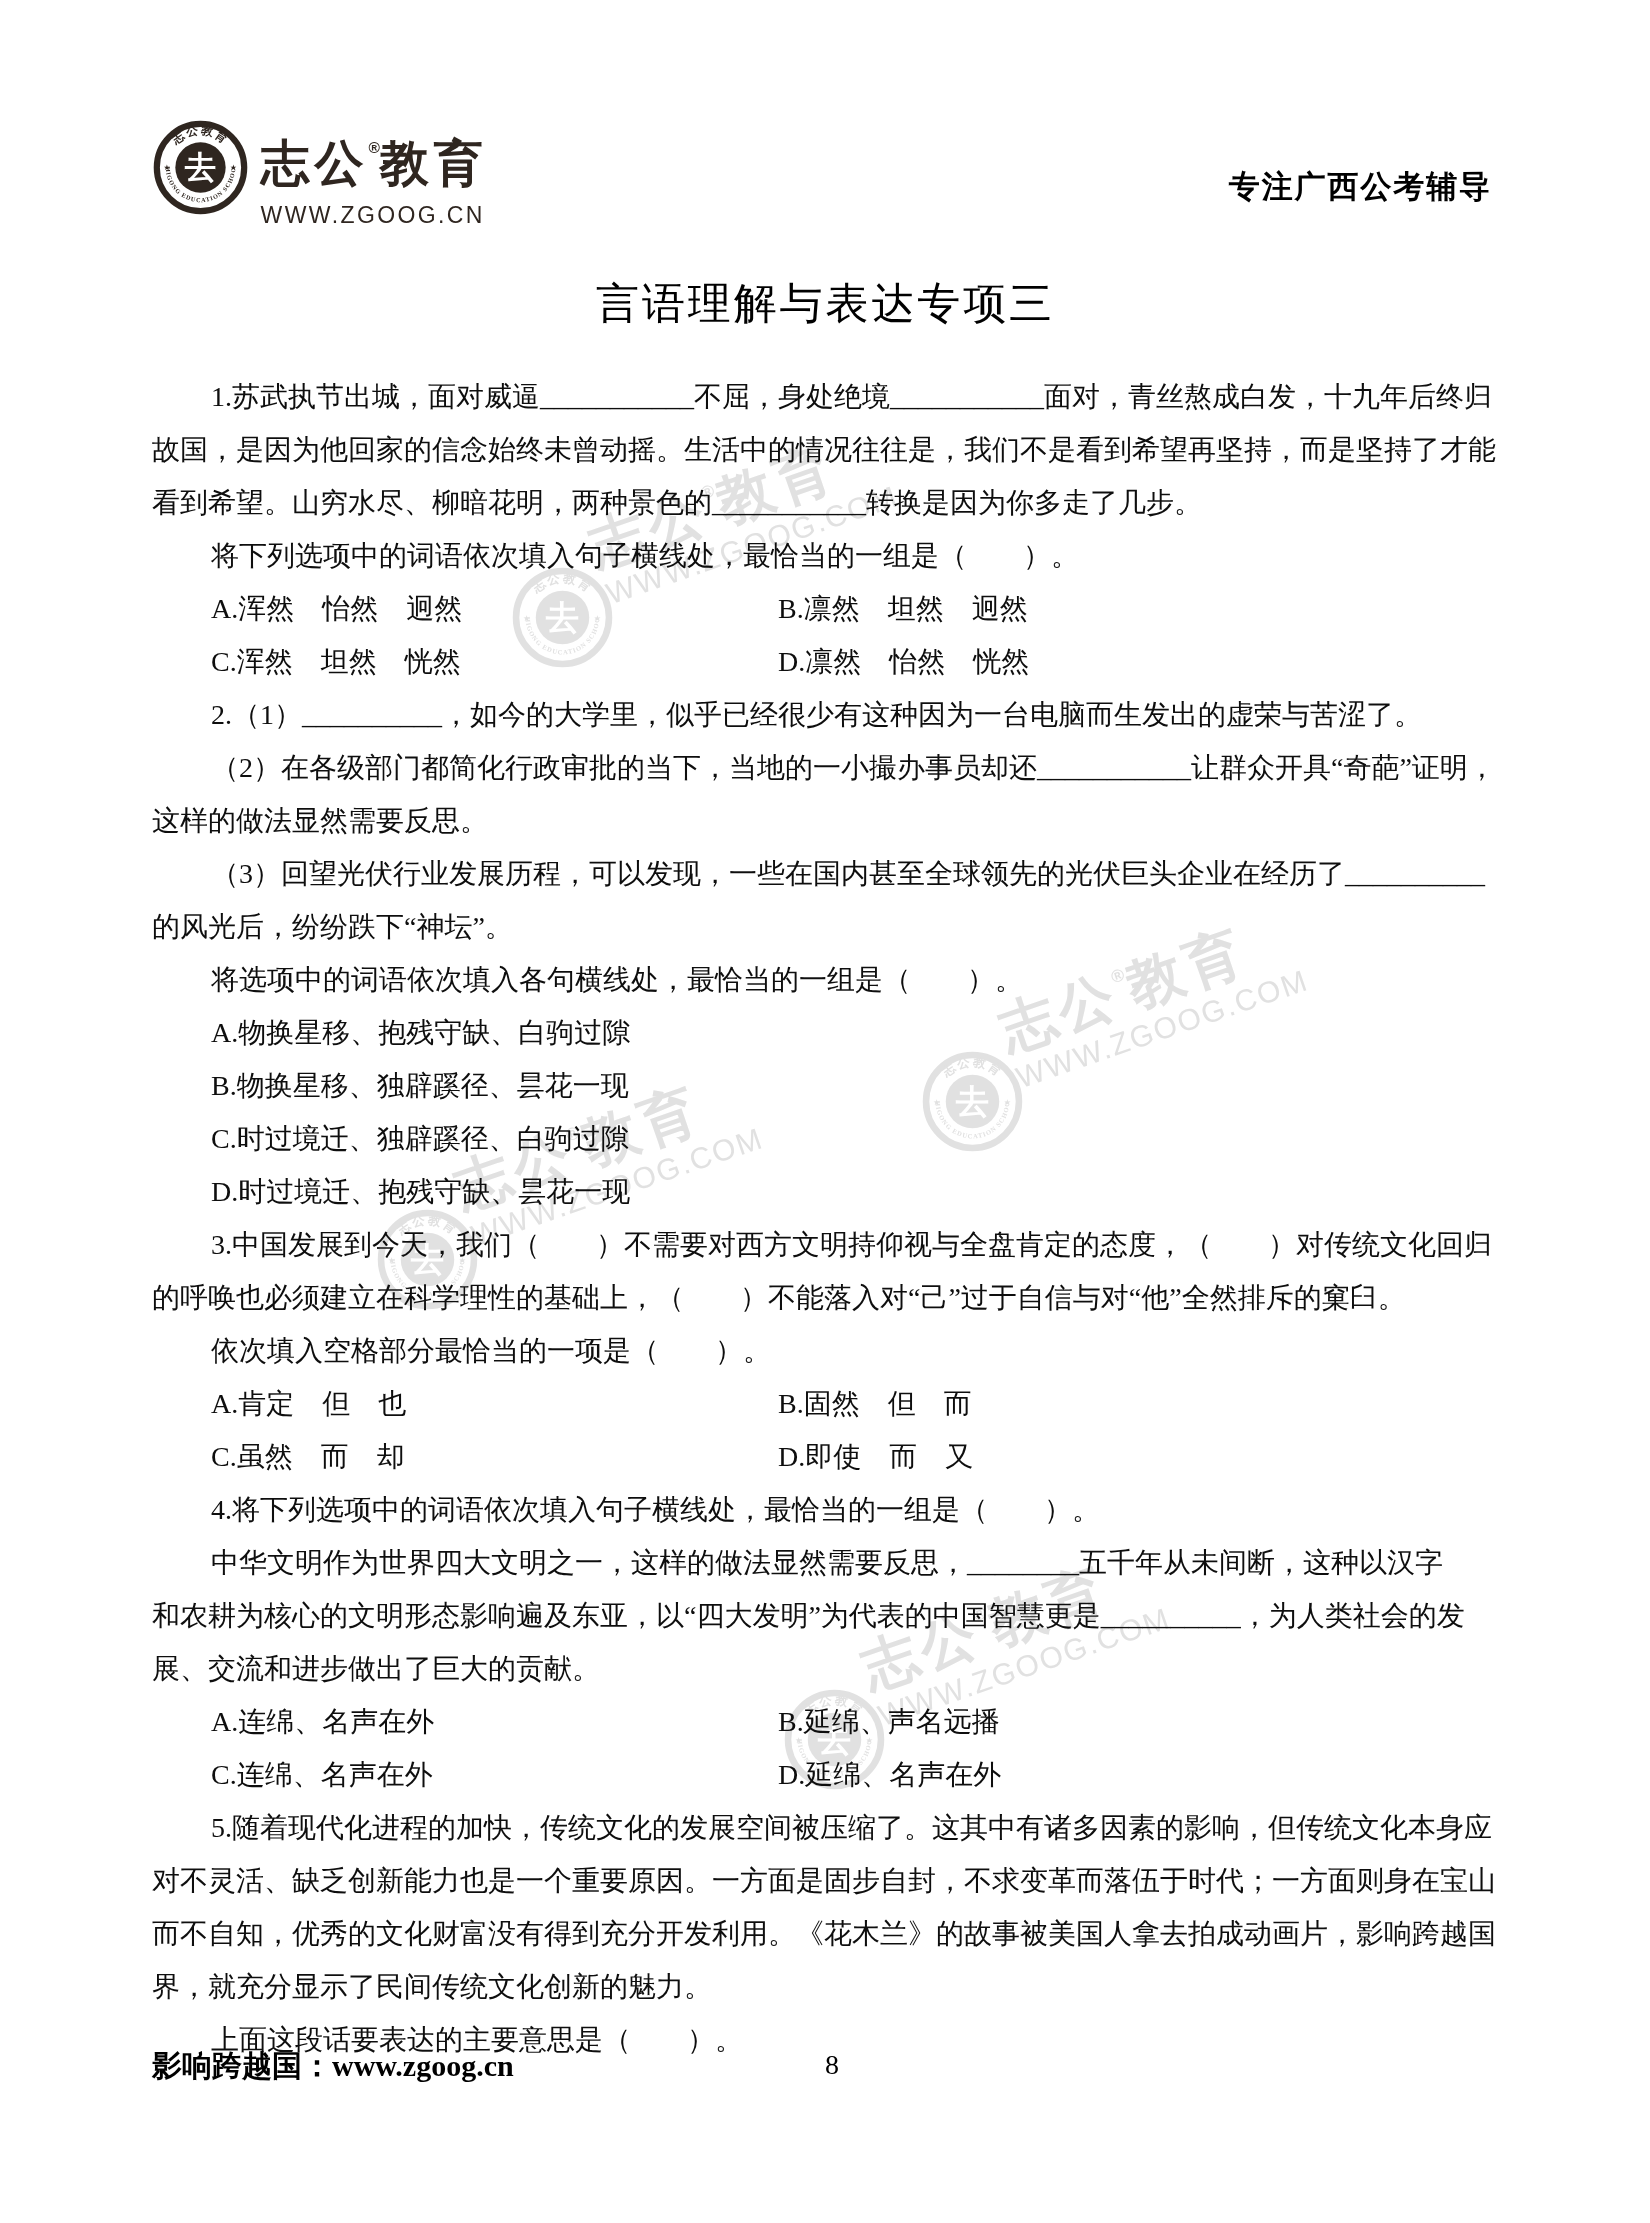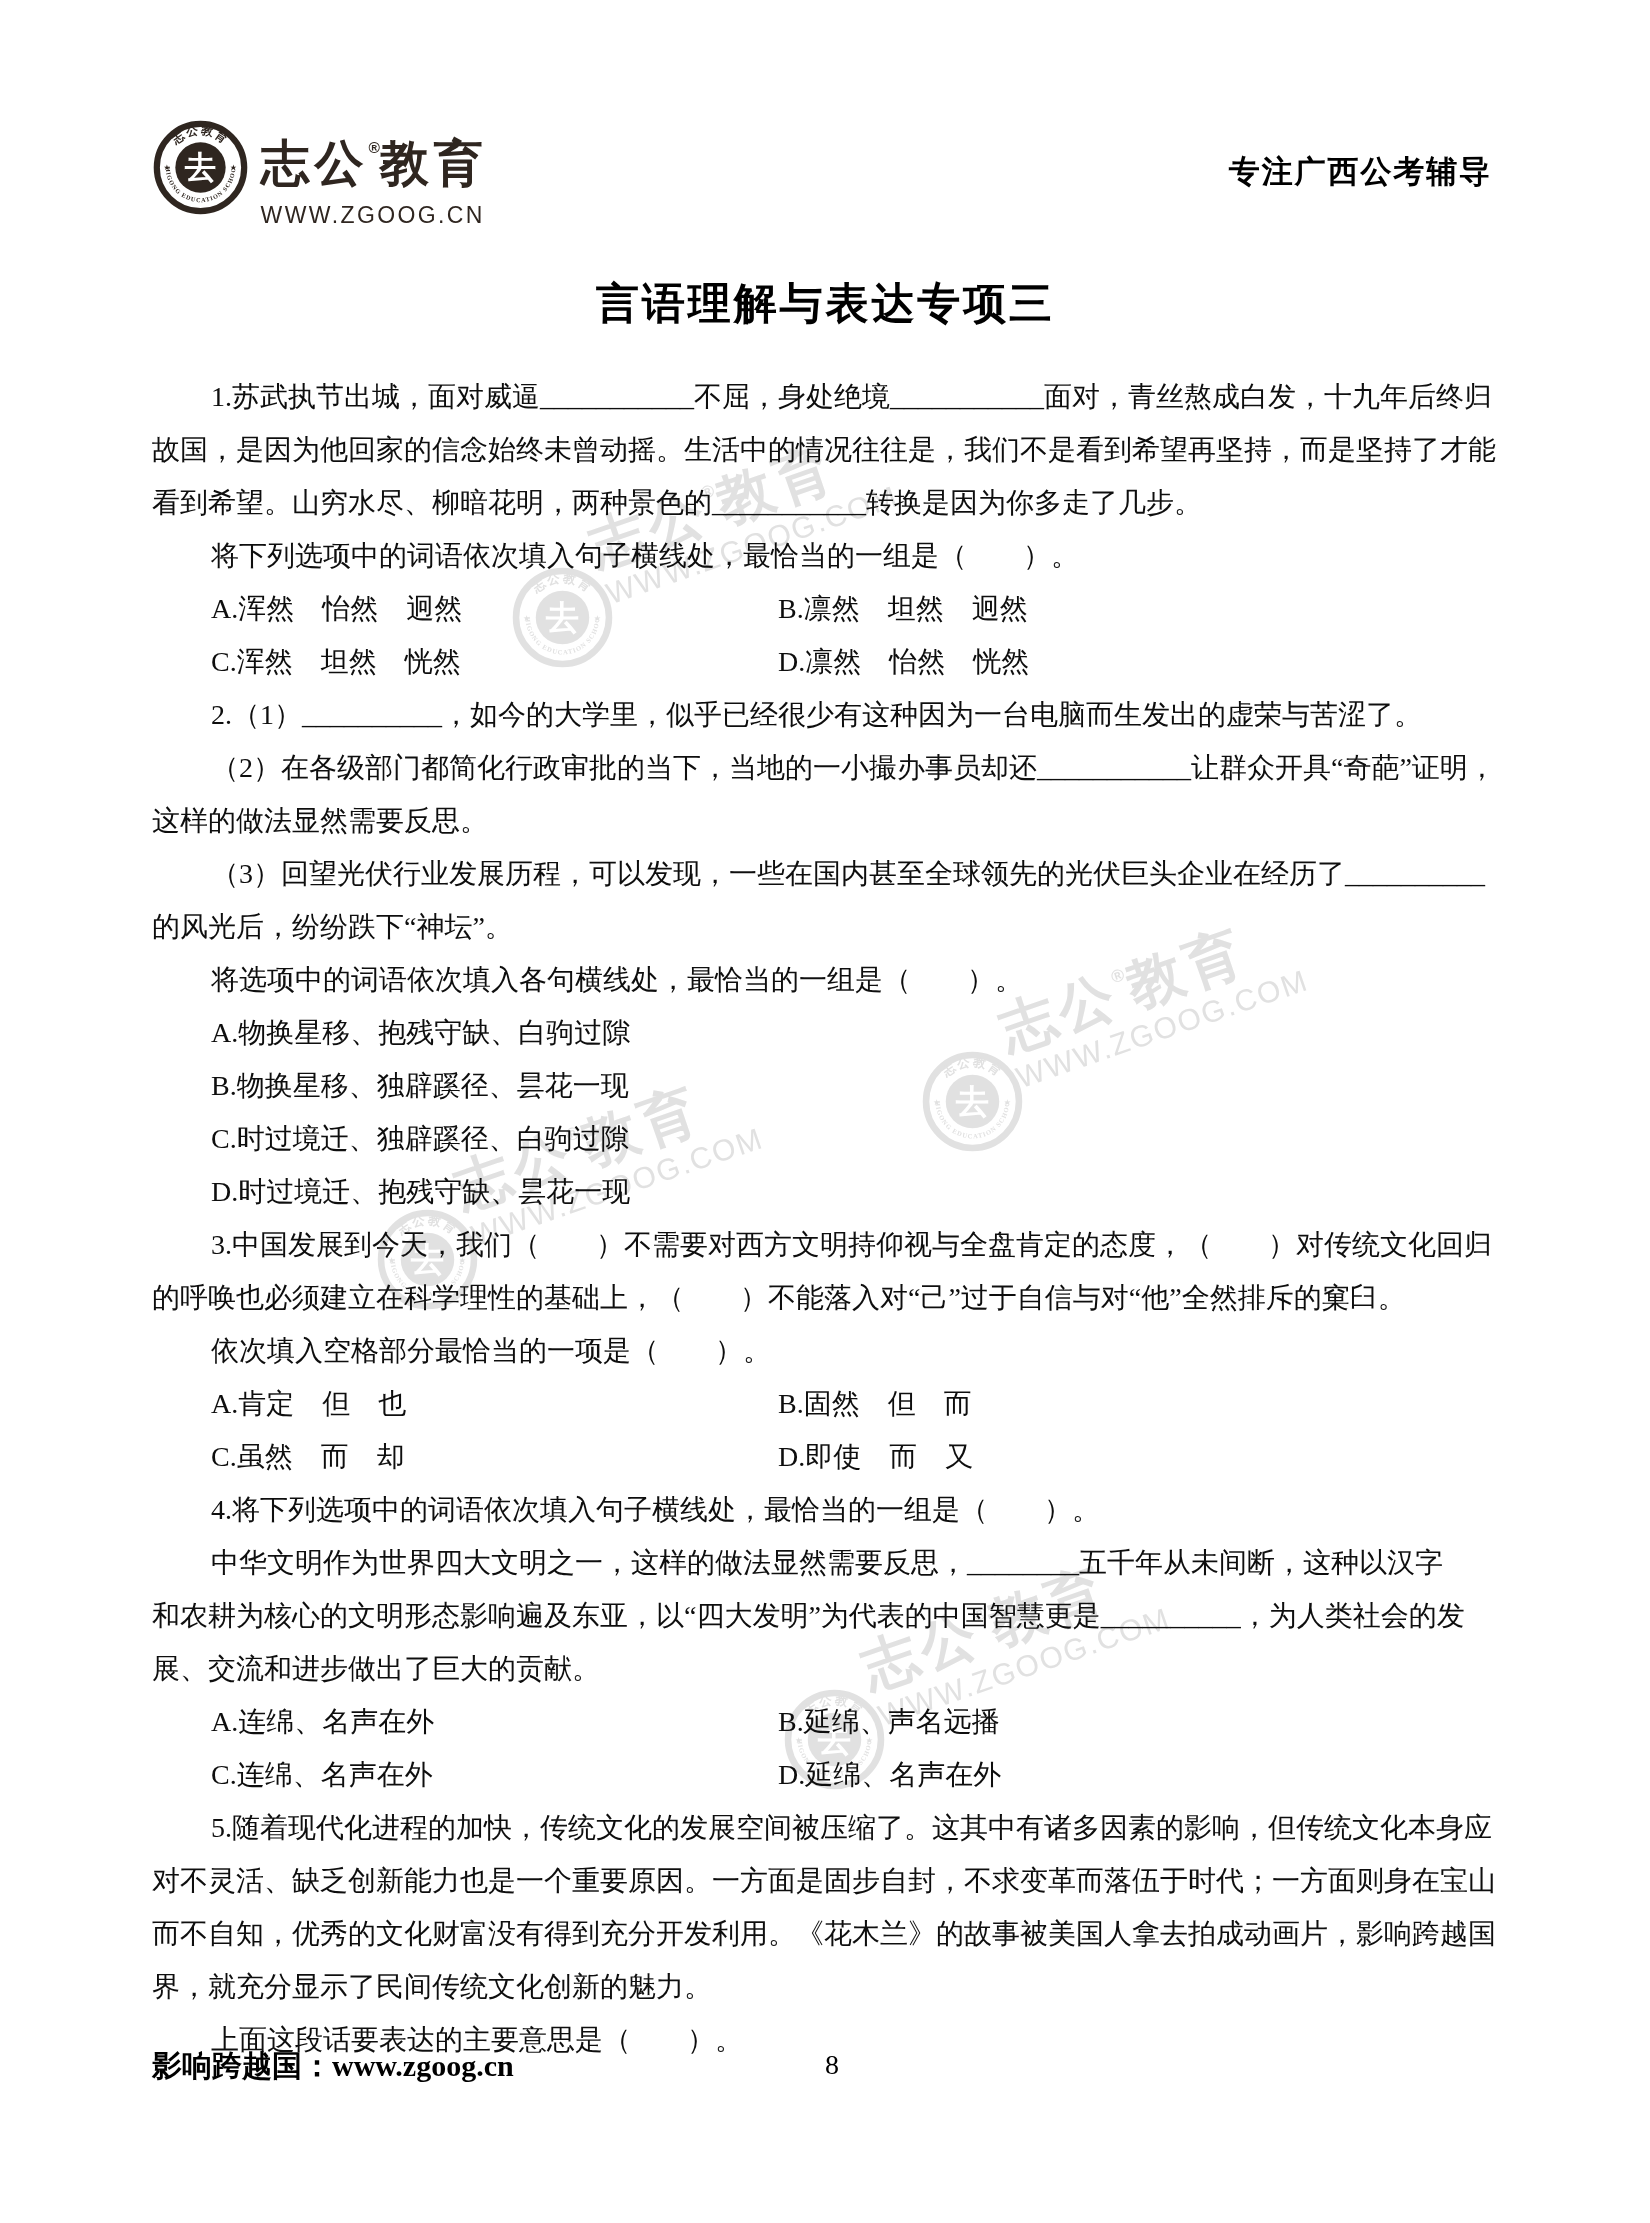--- a/index.html
+++ b/index.html
@@ -10,25 +10,25 @@
   }
   
   .hdr-logo{position:absolute; left:153px; top:120px; display:flex; align-items:flex-start; color:#2f2620;}
   .seal-svg{width:95px; height:95px; display:block;}
   .brand-col{margin-left:12.6px; padding-top:1.9px;}
   .brand-cn{font-family:"Liberation Sans","DejaVu Sans",sans-serif; font-weight:bold;
             font-size:49px; line-height:52px; letter-spacing:4.9px; white-space:nowrap;}
   .brand-cn sup{font-size:15.5px; vertical-align:27px; letter-spacing:0;}
   .brand-url{font-family:"Liberation Sans","DejaVu Sans",sans-serif; font-size:23px;
              letter-spacing:2.4px; margin-top:13px; white-space:nowrap;}
-  .tagline{position:absolute; right:159px; top:151px; font-family:"Liberation Sans","DejaVu Sans",sans-serif;
+  .tagline{position:absolute; right:159px; top:166px; font-family:"Liberation Sans","DejaVu Sans",sans-serif;
            font-weight:bold; font-size:31px; letter-spacing:1.9px; color:#000; white-space:nowrap;}
   
   .doc-title{position:absolute; left:0; top:275px; width:100%; text-align:center;
-             font-family:"Liberation Sans","DejaVu Sans",sans-serif; font-weight:bold;
+             font-family:"Liberation Sans","DejaVu Sans",sans-serif; font-weight:normal;
              font-size:43px; letter-spacing:2.9px; color:#000;}
   
   .body{position:absolute; left:152px; top:370px; width:1378px; font-size:28px;
         line-height:53px; z-index:2;}
   .ln{white-space:nowrap; height:53px;}
   .ind{padding-left:59px;}
   .cols .oa{display:inline-block; width:567px;}
   
   .wm{position:absolute; width:417px; height:213px; color:#e1e1e1; z-index:1; pointer-events:none;}
   .wm-seal{position:absolute; left:0; top:93px; width:101px; height:101px;}

